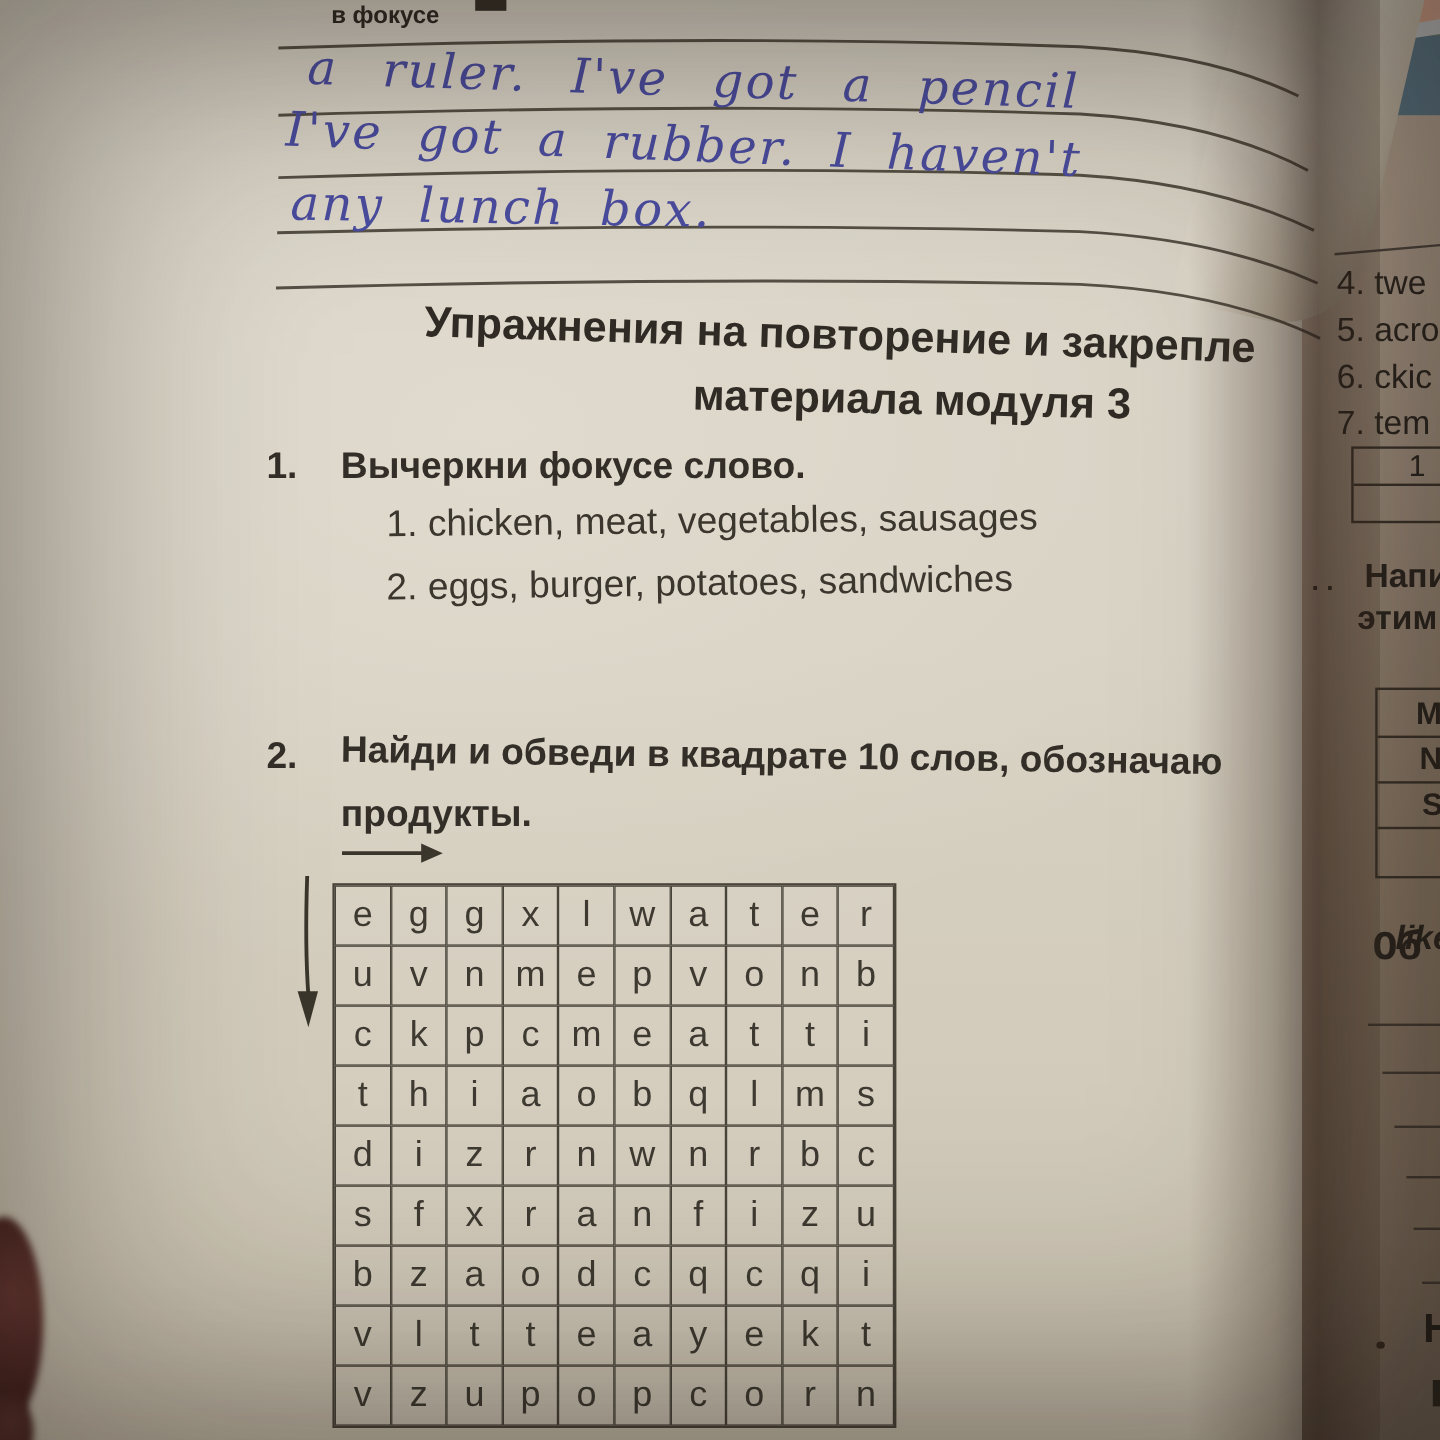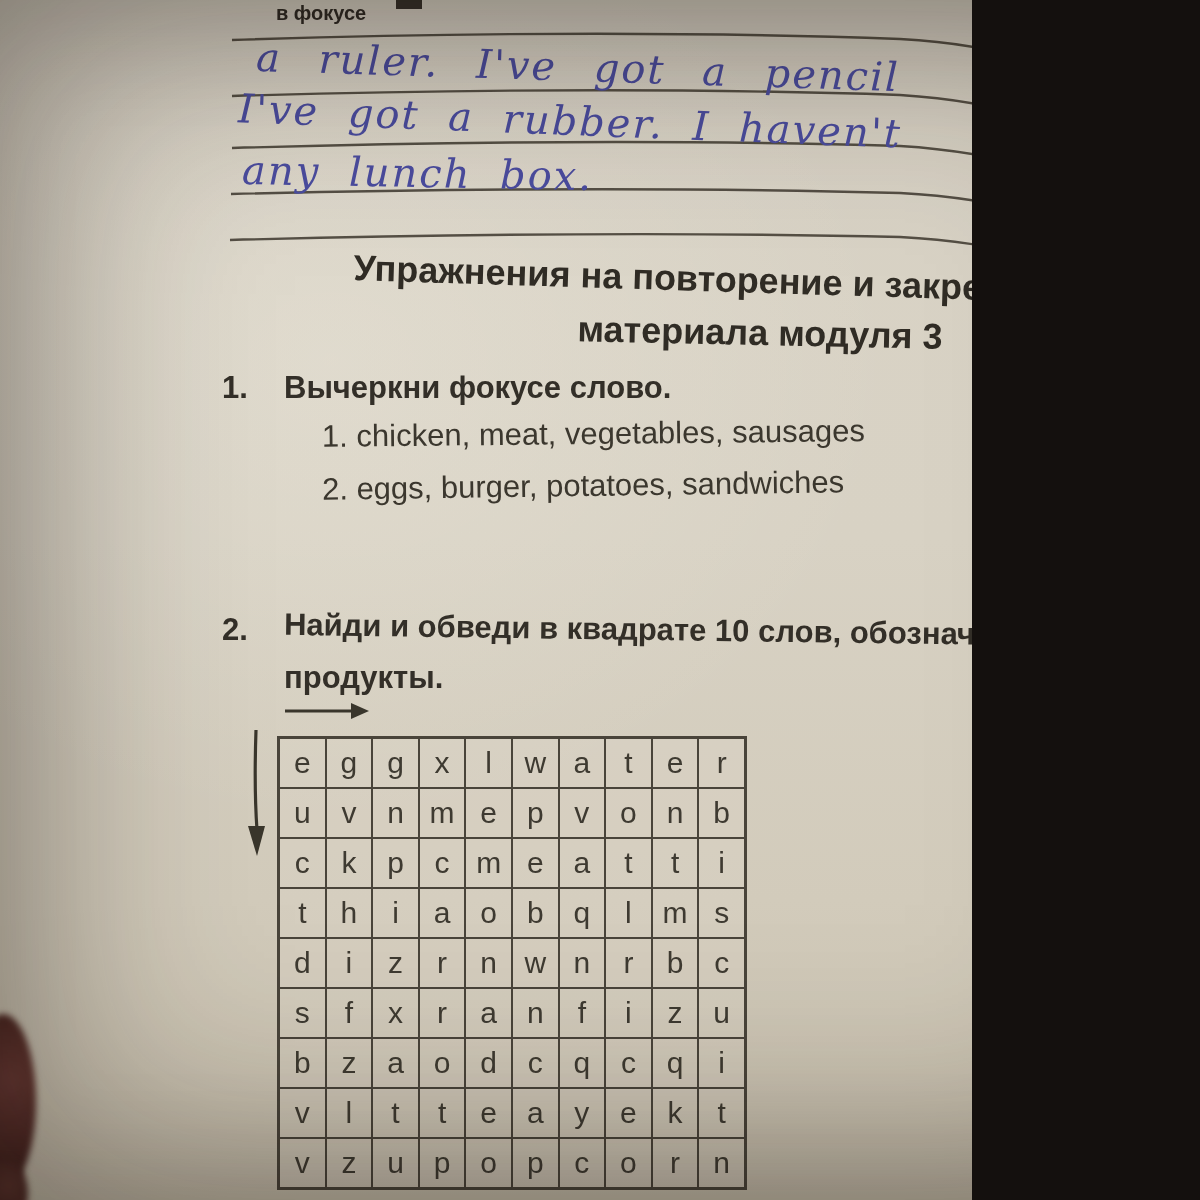--- a/index.html
+++ b/index.html
@@ -1,16 +1,16 @@
 <!DOCTYPE html>
 <html><head>
 <meta charset="utf-8">
 <style>
   html,body{margin:0;padding:0;background:#14100e;}
-  #canvas{position:relative;width:972px;height:1200px;overflow:hidden;
+  #canvas{position:relative;width:1200px;height:1200px;overflow:hidden;
     font-family:"Liberation Sans", sans-serif;
     background:linear-gradient(180deg,#d9d3c6 0%,#d8d2c4 45%,#d2cbbb 75%,#c9c1af 100%);}
   #canvas::before{content:"";position:absolute;inset:0;z-index:1;
     background:radial-gradient(90% 60% at 34% 30%, rgba(255,252,242,0.20), rgba(255,252,242,0) 65%);}
   .abs{position:absolute;}
   .bold{font-weight:bold;}
   .hw{font-family:"DejaVu Serif", serif;font-style:italic;color:#4b4da0;
       font-size:40px;letter-spacing:2px;word-spacing:14px;white-space:nowrap;}
   .title{font-weight:bold;color:#302c25;text-align:center;white-space:nowrap;}
   .exnum{font-weight:bold;font-size:31px;color:#332f28;}

